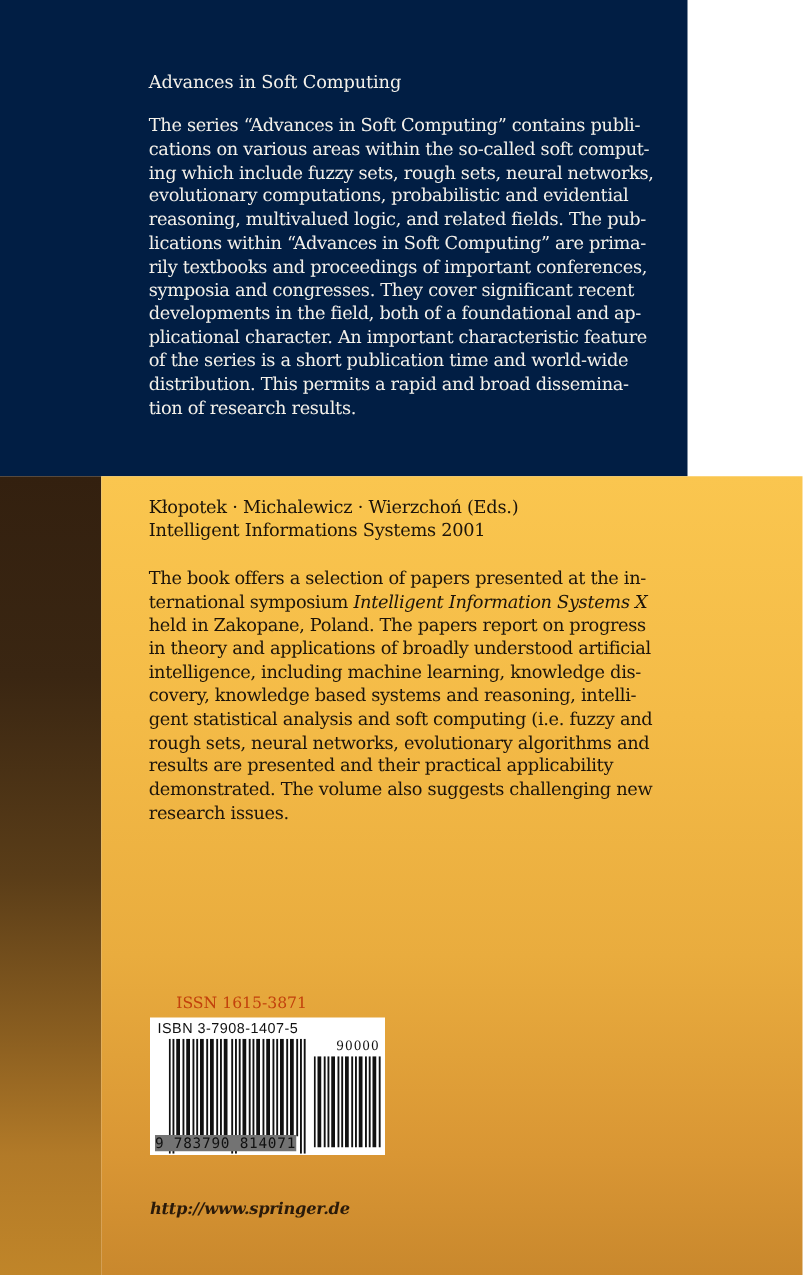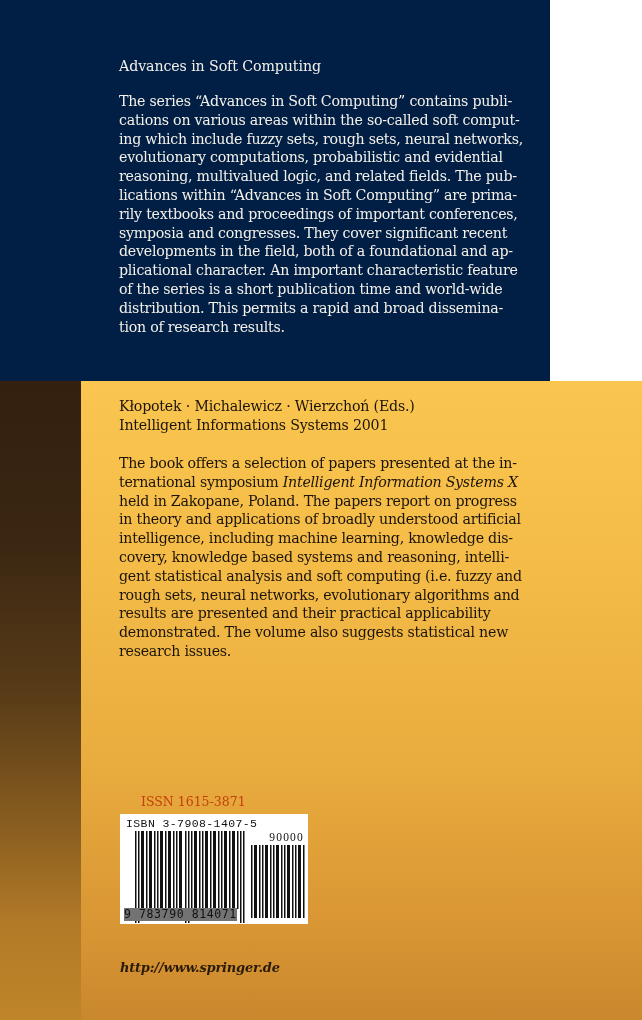--- a/index.html
+++ b/index.html
@@ -94,21 +94,21 @@
     .barcode-box {
       position: absolute;
       left: 120px; top: 814px;
       width: 188px;
       height: 110px;
       background: #ffffff;
     }
     .isbn-label {
       position: absolute;
       left: 6px; top: 3px;
-      font-family: Liberation Mono, monospace;
+      font-family: Liberation Sans, sans-serif;
       font-size: 11.5px;
       line-height: 13px;
       letter-spacing: 0.4px;
       color: #111;
       white-space: nowrap;
     }
     .price-code {
       position: absolute;
       right: 4px; top: 17px;
       font-family: Liberation Serif, serif;
@@ -184,21 +184,21 @@
   <div class="book-text">
     <span class="line">The book offers a selection of papers presented at the in-</span>
     <span class="line"><span>ternational symposium </span><em>Intelligent Information Systems X</em></span>
     <span class="line">held in Zakopane, Poland. The papers report on progress</span>
     <span class="line">in theory and applications of broadly understood artificial</span>
     <span class="line">intelligence, including machine learning, knowledge dis-</span>
     <span class="line">covery, knowledge based systems and reasoning, intelli-</span>
     <span class="line">gent statistical analysis and soft computing (i.e. fuzzy and</span>
     <span class="line">rough sets, neural networks, evolutionary algorithms and</span>
     <span class="line">results are presented and their practical applicability</span>
-    <span class="line">demonstrated. The volume also suggests statistical new</span>
+    <span class="line">demonstrated. The volume also suggests challenging new</span>
     <span class="line">research issues.</span>
   </div>
 </div>
 
 <div class="issn">ISSN 1615-3871</div>
 
 <div class="barcode-box">
   <div class="isbn-label">ISBN 3-7908-1407-5</div>
   <div class="price-code">90000</div>
   <svg class="bars-main" viewBox="0 0 110 92" preserveAspectRatio="none">

